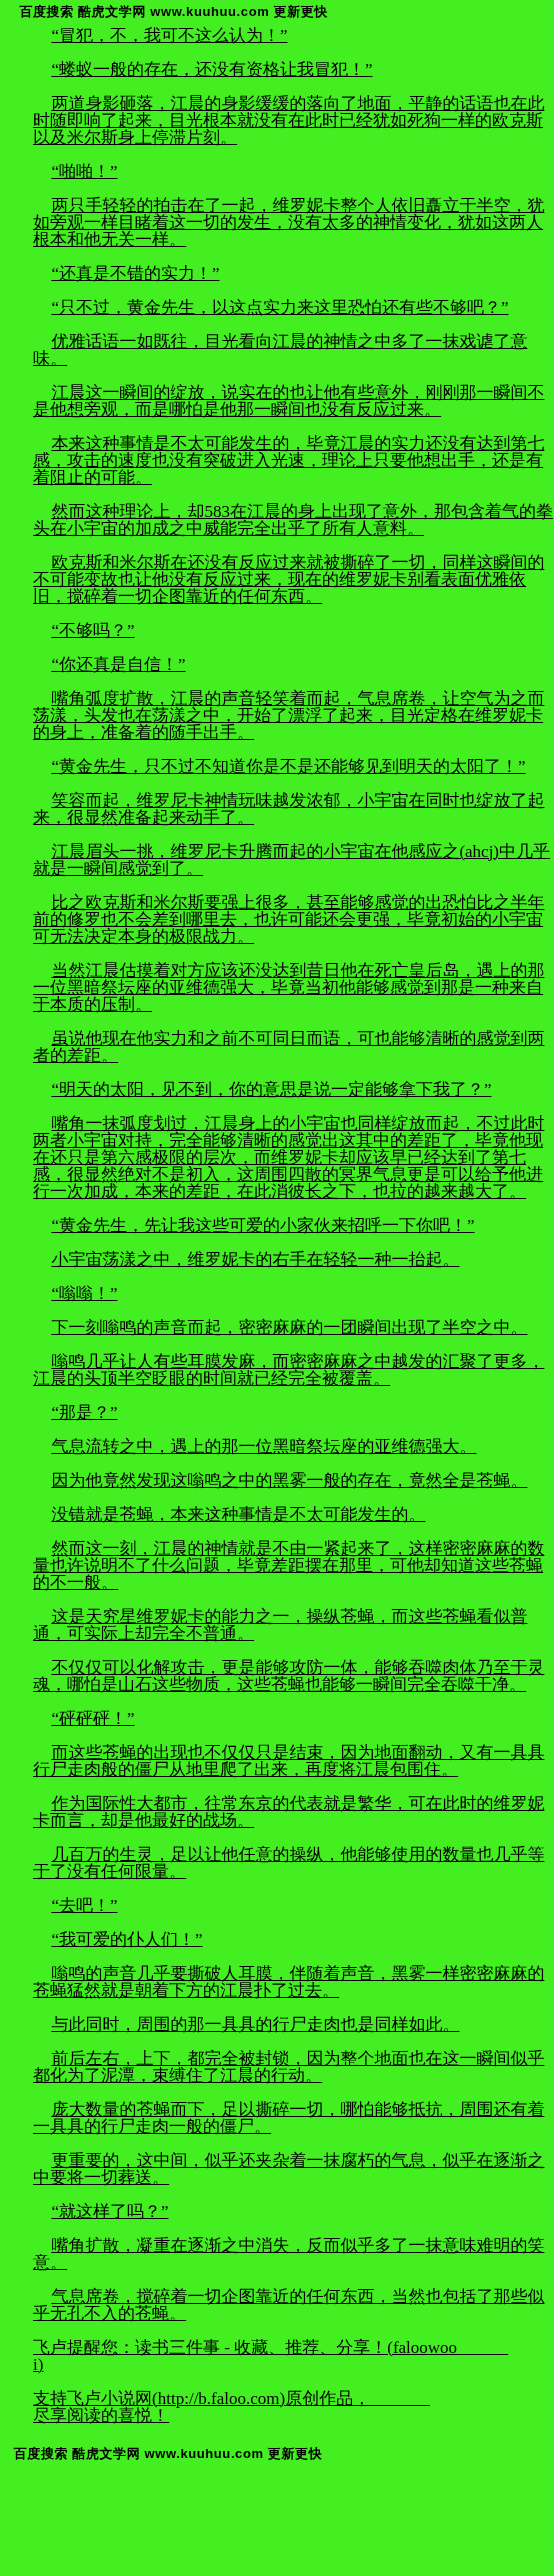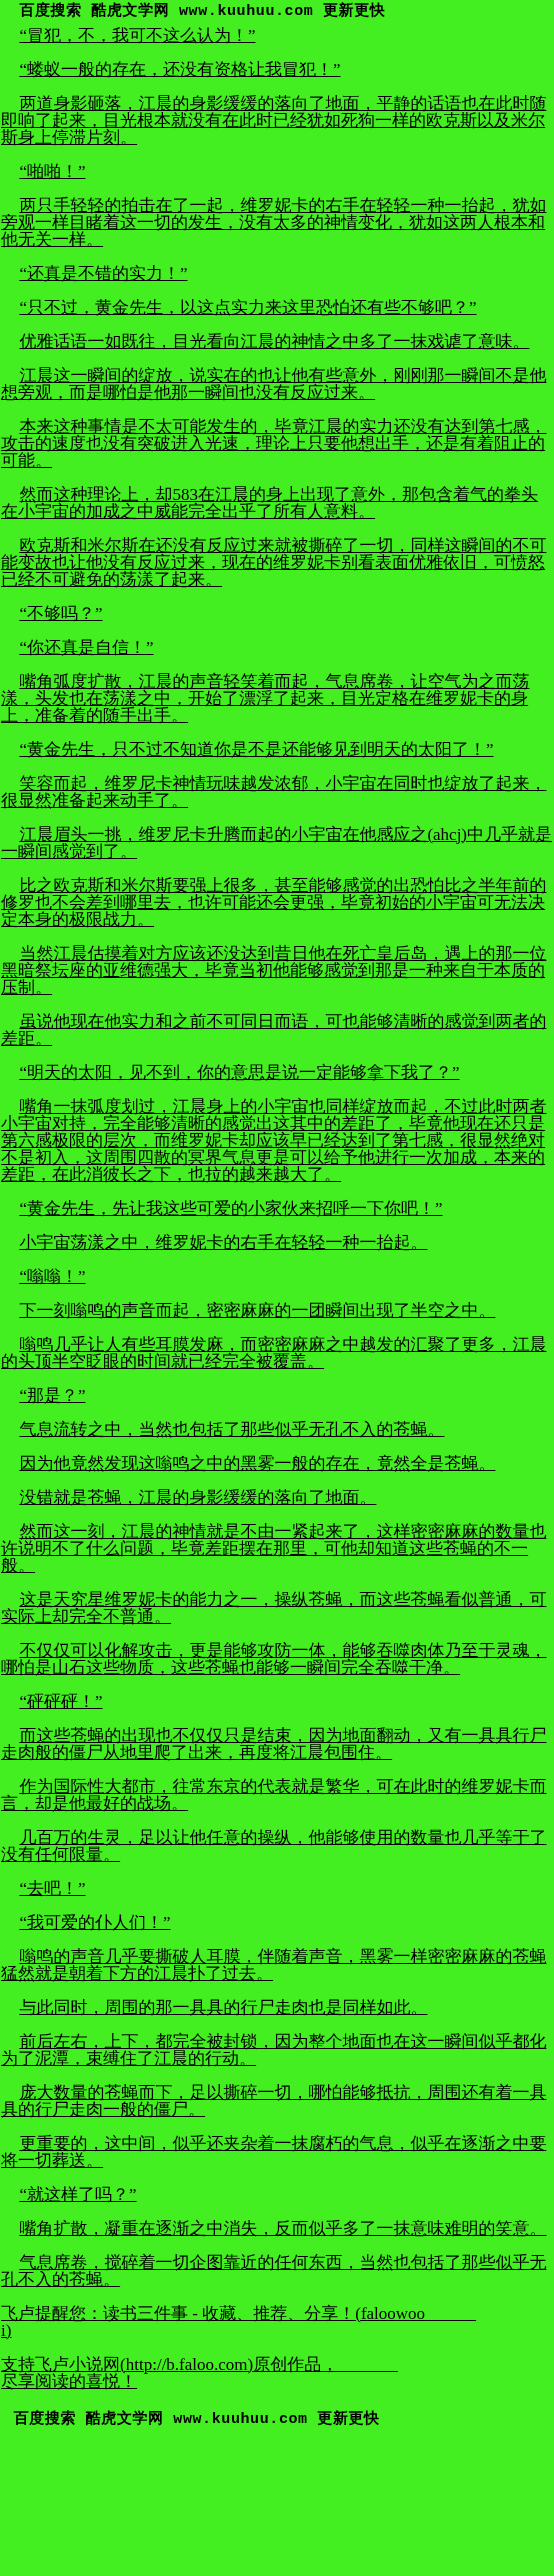--- a/index.html
+++ b/index.html
@@ -6,33 +6,34 @@
     margin: 0;
     padding: 0;
   }
   body {
     background: #43EE21;
     color: #000000;
     font-family: "Liberation Serif", "DejaVu Serif", serif;
     width: 554px;
   }
   .banner {
-    font-family: Liberation Mono, monospace;
+    font-family: Liberation Sans, sans-serif;
     font-weight: bold;
-    font-size: 15px;
+    font-size: 13px;
     line-height: 17px;
     padding: 2.9px 0 1.1px 19.4px;
     letter-spacing: 0.6px;
     white-space: nowrap;
   }
   .banner.bottom {
     padding: 4.6px 0 3.4px 13.7px;
   }
   .content {
     padding: 5.7px 1.1px 0 1.1px;
+    margin-left: 32px;
   }
   p.para {
     margin: 0 0 17px 0;
     font-size: 17px;
     line-height: 17px;
     text-indent: 18.3px;
     text-decoration: underline;
     text-decoration-thickness: 0.6px;
     white-space: pre-wrap;
     word-break: break-all;
@@ -45,48 +46,48 @@
 <body style="background-color: rgb(67, 238, 33); color: rgb(0, 0, 0);">
 
 <div class="banner top">百度搜索 酷虎文学网 www.kuuhuu.com 更新更快</div>
 
 <div class="content">
   <div>
       <p class="para">“冒犯，不，我可不这么认为！”</p>
       <p class="para">“蝼蚁一般的存在，还没有资格让我冒犯！”</p>
       <p class="para">两道身影砸落，江晨的身影缓缓的落向了地面，平静的话语也在此时随即响了起来，目光根本就没有在此时已经犹如死狗一样的欧克斯以及米尔斯身上停滞片刻。</p>
       <p class="para">“啪啪！”</p>
-      <p class="para">两只手轻轻的拍击在了一起，维罗妮卡的右手在轻轻一种一抬起，犹如旁观一样目睹着这一切的发生，没有太多的神情变化，犹如这两人根本和他无关一样。</p>
+      <p class="para">两只手轻轻的拍击在了一起，维罗妮卡整个人依旧矗立于半空，犹如旁观一样目睹着这一切的发生，没有太多的神情变化，犹如这两人根本和他无关一样。</p>
       <p class="para">“还真是不错的实力！”</p>
       <p class="para">“只不过，黄金先生，以这点实力来这里恐怕还有些不够吧？”</p>
       <p class="para">优雅话语一如既往，目光看向江晨的神情之中多了一抹戏谑了意味。</p>
       <p class="para">江晨这一瞬间的绽放，说实在的也让他有些意外，刚刚那一瞬间不是他想旁观，而是哪怕是他那一瞬间也没有反应过来。</p>
       <p class="para">本来这种事情是不太可能发生的，毕竟江晨的实力还没有达到第七感，攻击的速度也没有突破进入光速，理论上只要他想出手，还是有着阻止的可能。</p>
       <p class="para">然而这种理论上，却583在江晨的身上出现了意外，那包含着气的拳头在小宇宙的加成之中威能完全出乎了所有人意料。</p>
-      <p class="para">欧克斯和米尔斯在还没有反应过来就被撕碎了一切，同样这瞬间的不可能变故也让他没有反应过来，现在的维罗妮卡别看表面优雅依旧，可愤怒已经不可避免的荡漾了起来。</p>
+      <p class="para">欧克斯和米尔斯在还没有反应过来就被撕碎了一切，同样这瞬间的不可能变故也让他没有反应过来，现在的维罗妮卡别看表面优雅依旧，搅碎着一切企图靠近的任何东西。</p>
       <p class="para">“不够吗？”</p>
       <p class="para">“你还真是自信！”</p>
       <p class="para">嘴角弧度扩散，江晨的声音轻笑着而起，气息席卷，让空气为之而荡漾，头发也在荡漾之中，开始了漂浮了起来，目光定格在维罗妮卡的身上，准备着的随手出手。</p>
       <p class="para">“黄金先生，只不过不知道你是不是还能够见到明天的太阳了！”</p>
       <p class="para">笑容而起，维罗尼卡神情玩味越发浓郁，小宇宙在同时也绽放了起来，很显然准备起来动手了。</p>
       <p class="para">江晨眉头一挑，维罗尼卡升腾而起的小宇宙在他感应之(ahcj)中几乎就是一瞬间感觉到了。</p>
       <p class="para">比之欧克斯和米尔斯要强上很多，甚至能够感觉的出恐怕比之半年前的修罗也不会差到哪里去，也许可能还会更强，毕竟初始的小宇宙可无法决定本身的极限战力。</p>
       <p class="para">当然江晨估摸着对方应该还没达到昔日他在死亡皇后岛，遇上的那一位黑暗祭坛座的亚维德强大，毕竟当初他能够感觉到那是一种来自于本质的压制。</p>
       <p class="para">虽说他现在他实力和之前不可同日而语，可也能够清晰的感觉到两者的差距。</p>
       <p class="para">“明天的太阳，见不到，你的意思是说一定能够拿下我了？”</p>
       <p class="para">嘴角一抹弧度划过，江晨身上的小宇宙也同样绽放而起，不过此时两者小宇宙对持，完全能够清晰的感觉出这其中的差距了，毕竟他现在还只是第六感极限的层次，而维罗妮卡却应该早已经达到了第七感，很显然绝对不是初入，这周围四散的冥界气息更是可以给予他进行一次加成，本来的差距，在此消彼长之下，也拉的越来越大了。</p>
       <p class="para">“黄金先生，先让我这些可爱的小家伙来招呼一下你吧！”</p>
       <p class="para">小宇宙荡漾之中，维罗妮卡的右手在轻轻一种一抬起。</p>
       <p class="para">“嗡嗡！”</p>
       <p class="para">下一刻嗡鸣的声音而起，密密麻麻的一团瞬间出现了半空之中。</p>
       <p class="para">嗡鸣几乎让人有些耳膜发麻，而密密麻麻之中越发的汇聚了更多，江晨的头顶半空眨眼的时间就已经完全被覆盖。</p>
       <p class="para">“那是？”</p>
-      <p class="para">气息流转之中，当然也包括了那些似乎无孔不入的苍蝇。</p>
+      <p class="para">气息流转之中，遇上的那一位黑暗祭坛座的亚维德强大。</p>
       <p class="para">因为他竟然发现这嗡鸣之中的黑雾一般的存在，竟然全是苍蝇。</p>
-      <p class="para">没错就是苍蝇，江晨的身影缓缓的落向了地面。</p>
+      <p class="para">没错就是苍蝇，本来这种事情是不太可能发生的。</p>
       <p class="para">然而这一刻，江晨的神情就是不由一紧起来了，这样密密麻麻的数量也许说明不了什么问题，毕竟差距摆在那里，可他却知道这些苍蝇的不一般。</p>
       <p class="para">这是天究星维罗妮卡的能力之一，操纵苍蝇，而这些苍蝇看似普通，可实际上却完全不普通。</p>
       <p class="para">不仅仅可以化解攻击，更是能够攻防一体，能够吞噬肉体乃至于灵魂，哪怕是山石这些物质，这些苍蝇也能够一瞬间完全吞噬干净。</p>
       <p class="para">“砰砰砰！”</p>
       <p class="para">而这些苍蝇的出现也不仅仅只是结束，因为地面翻动，又有一具具行尸走肉般的僵尸从地里爬了出来，再度将江晨包围住。</p>
       <p class="para">作为国际性大都市，往常东京的代表就是繁华，可在此时的维罗妮卡而言，却是他最好的战场。</p>
       <p class="para">几百万的生灵，足以让他任意的操纵，他能够使用的数量也几乎等于了没有任何限量。</p>
       <p class="para">“去吧！”</p>
       <p class="para">“我可爱的仆人们！”</p>
       <p class="para">嗡鸣的声音几乎要撕破人耳膜，伴随着声音，黑雾一样密密麻麻的苍蝇猛然就是朝着下方的江晨扑了过去。</p>

